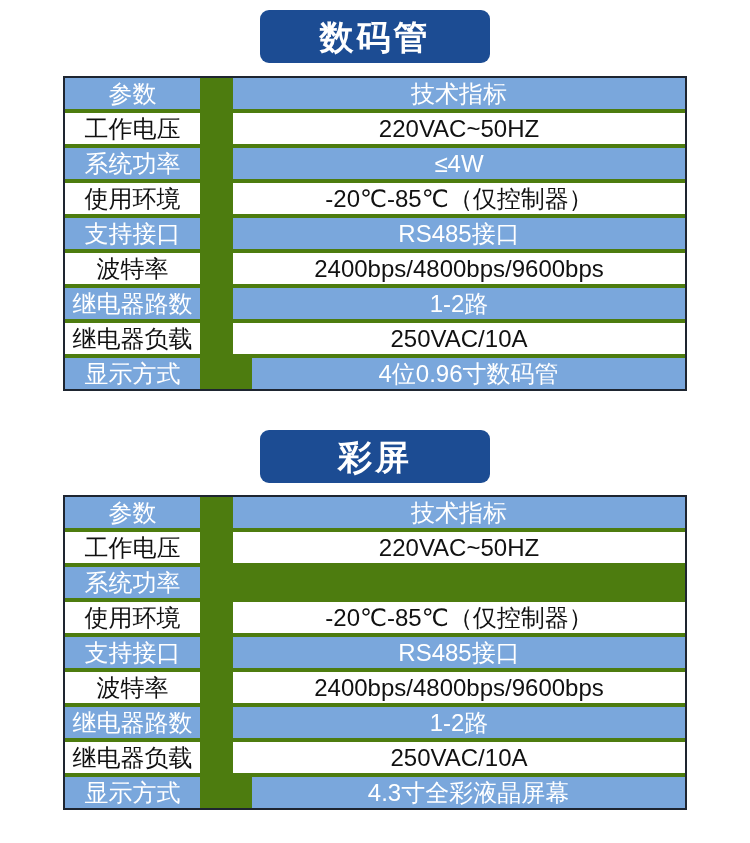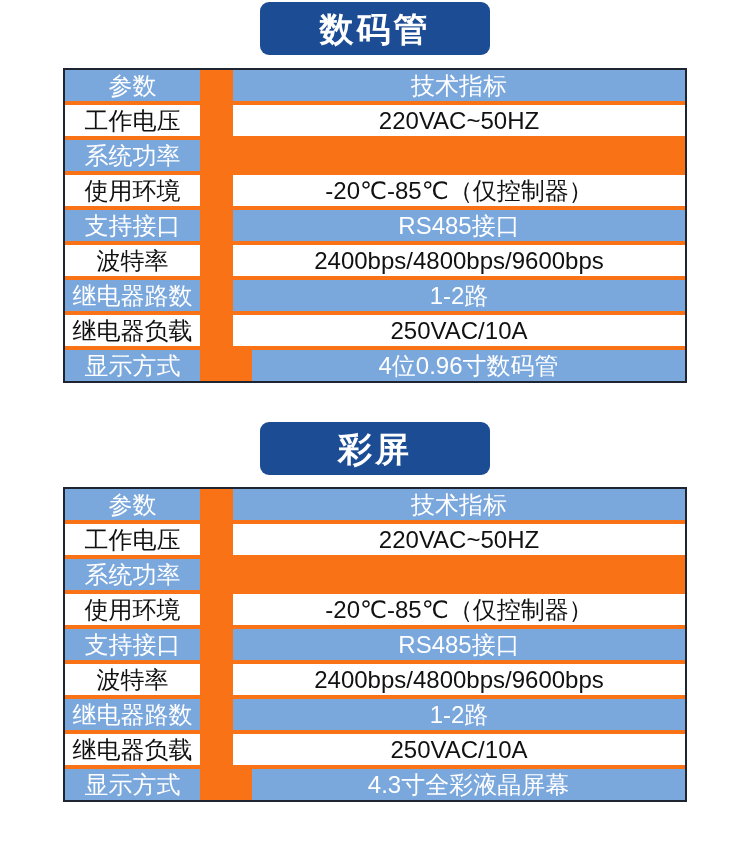--- a/index.html
+++ b/index.html
@@ -32,30 +32,30 @@
     align-items: center;
     justify-content: center;
   }
   .badge span {
     color: #ffffff;
     font-size: 34px;
     font-weight: bold;
     letter-spacing: 3px;
     line-height: 1;
   }
-  .section-0 .badge { margin-top: 2px; text-align: right; }
+  .section-0 .badge { margin-top: 10px; text-align: right; }
   .section-0 .spec-table { margin-top: 13px; }
   .section-1 .badge { margin-top: 39px; }
   .section-1 .spec-table { margin-top: 12px; }
   .spec-table {
     width: 620px;
     margin-left: auto;
     margin-right: auto;
     border: 2px solid var(--table-border, #1E2530);
-    background: #f97316;
+    background: #4d7c0f;
   }
   .row {
     display: flex;
     height: 31px;
     margin-bottom: 4px;
   }
   .row:last-child { margin-bottom: 0; gap: 19px; }
   .cell {
     display: flex;
     align-items: center;
@@ -93,20 +93,21 @@
         <div class="row blue">
           <div class="cell label-cell">参数</div>
           <div class="cell value-cell">技术指标</div>
         </div>
         <div class="row">
           <div class="cell label-cell">工作电压</div>
           <div class="cell value-cell">220VAC~50HZ</div>
         </div>
         <div class="row blue">
           <div class="cell label-cell">系统功率</div>
+          <div class="cell value-cell">≤4W</div>
         </div>
         <div class="row">
           <div class="cell label-cell">使用环境</div>
           <div class="cell value-cell">-20℃-85℃（仅控制器）</div>
         </div>
         <div class="row blue">
           <div class="cell label-cell">支持接口</div>
           <div class="cell value-cell">RS485接口</div>
         </div>
         <div class="row">

